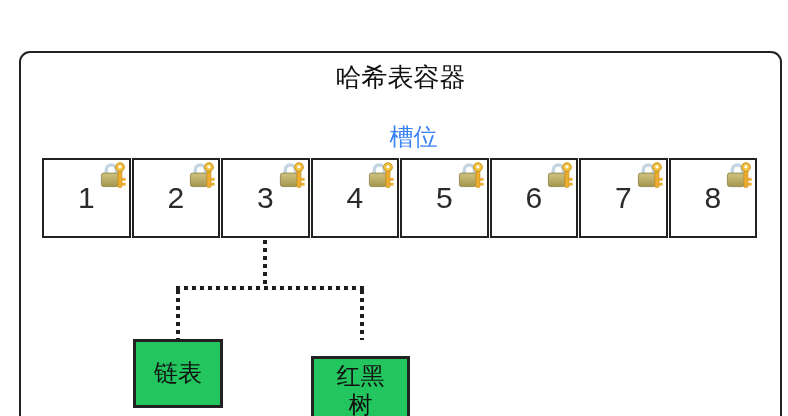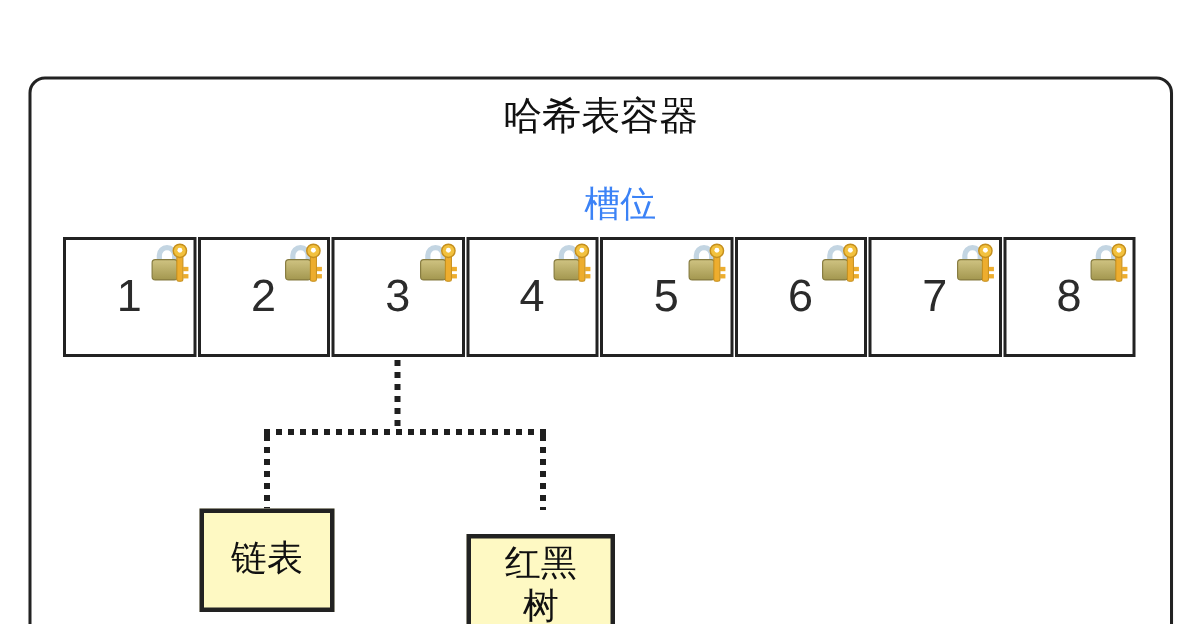--- a/index.html
+++ b/index.html
@@ -27,21 +27,21 @@
   }
   .slot{
     position:relative;flex:1;border:2.5px solid #222;background:#ffffff;
     display:flex;align-items:center;justify-content:center;
   }
   .slot-number{font-size:30px;color:#2b2b2b;line-height:1;}
   .lock{position:absolute;top:1px;right:3px;width:27px;height:29px;}
   .dot-v{position:absolute;width:4px;background:repeating-linear-gradient(to bottom,#1f1f1f 0 4px,transparent 4px 8px);}
   .dot-h{position:absolute;height:4px;background:repeating-linear-gradient(to right,#1f1f1f 0 4px,transparent 4px 8px);}
   .node-box{
-    position:absolute;border:3px solid #222;background:#fef9c3;
+    position:absolute;border:3px solid #222;background:#22c55e;
     display:flex;align-items:center;justify-content:center;
     font-size:24px;line-height:1.2;color:#111;text-align:center;
   }
   .wrap-2{display:inline-block;width:2.1em;text-align:center;}
 </style>
 </head>
 <body>
 
 <div class="stage">
 

